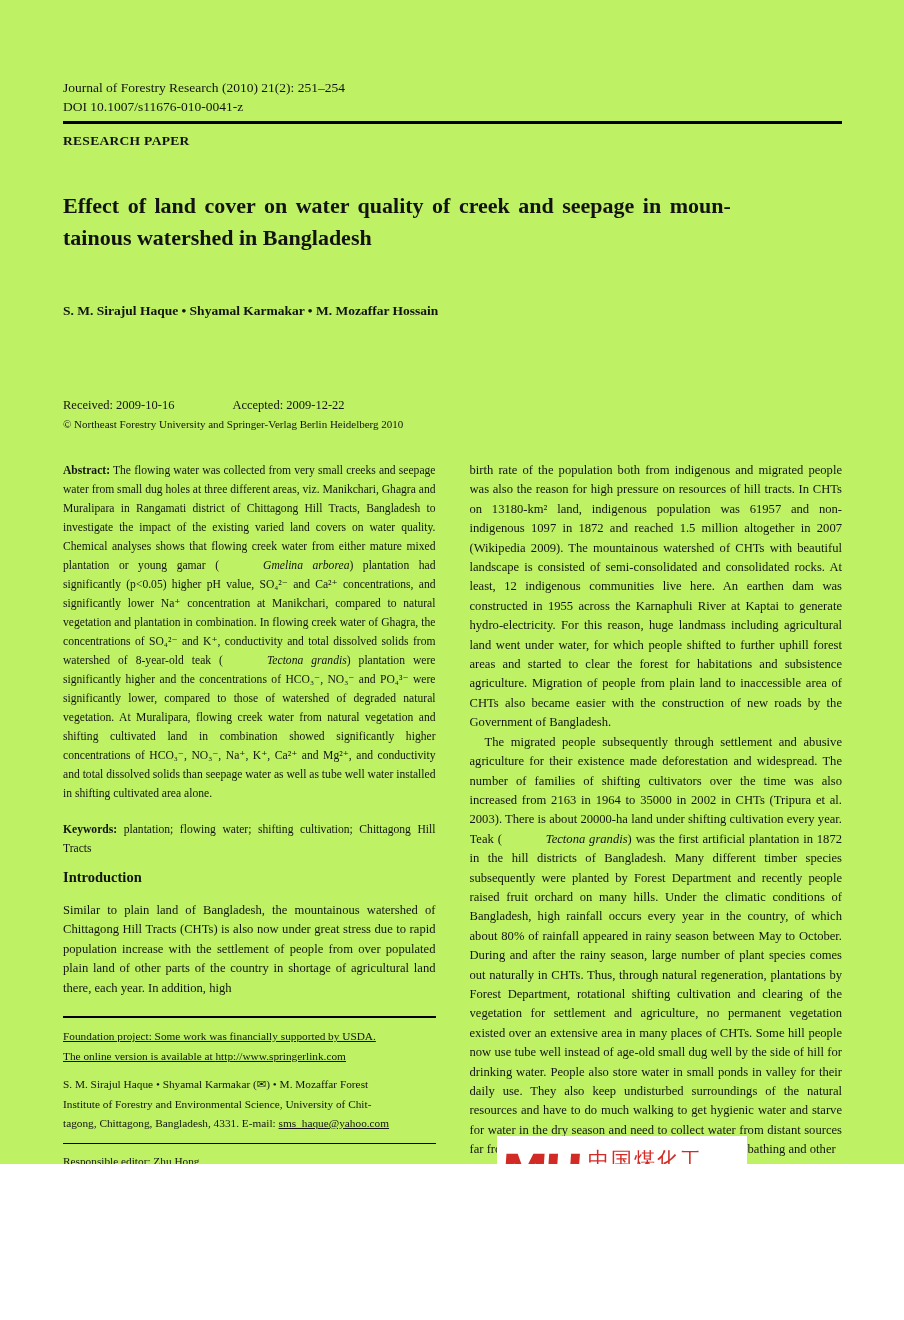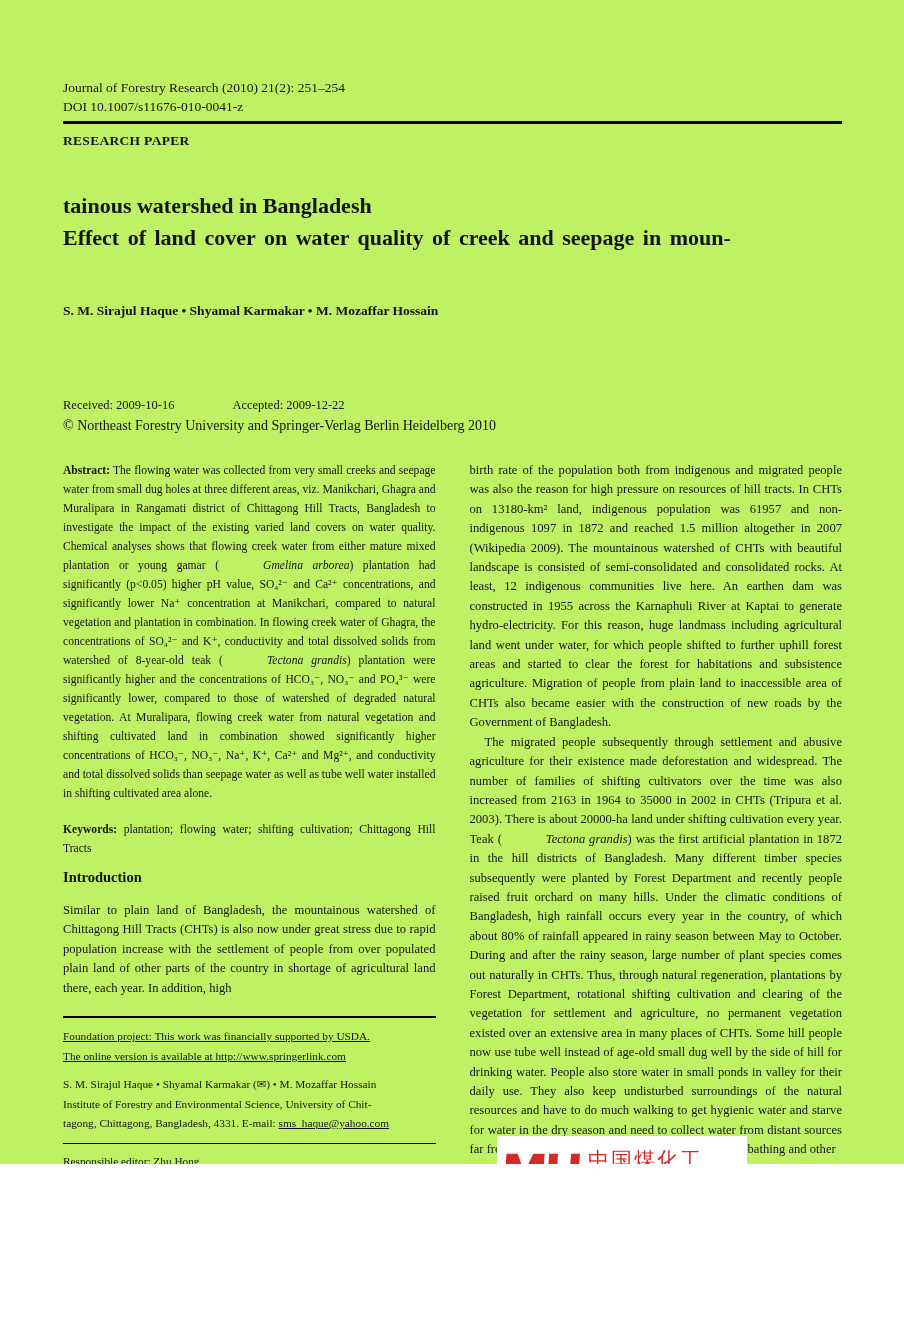--- a/index.html
+++ b/index.html
@@ -18,21 +18,21 @@
   .category { font-size:13.5px; font-weight:bold; margin-top:9px; letter-spacing:.3px; }
 
   
   .title { position:absolute; left:63px; top:190px; width:779px;
            font-size:22px; font-weight:bold; line-height:32px; }
   .title-line { display:block; }
   .title-line.l1 { word-spacing:3px; }
   .byline { position:absolute; left:63px; top:303px; font-size:13.5px; font-weight:bold; }
   .meta { position:absolute; left:63px; top:398px; font-size:12.5px; }
   .meta .received { display:inline-block; width:167px; }
-  .meta .copyright { margin-top:5px; font-size:14px; }
+  .meta .copyright { margin-top:5px; font-size:11px; }
 
   
   .columns { position:absolute; left:63px; top:461px; width:779px;
              display:flex; gap:34px; align-items:flex-start; }
   .col { width:373px; }
   .abstract { font-size:11.6px; line-height:19px; text-align:justify; }
   .lbl { font-weight:bold; }
   .keywords { font-size:11.6px; line-height:19px; text-align:justify; margin-top:17px; }
   .section-heading { font-size:14.5px; font-weight:bold; margin-top:11px; }
   .body-text { font-size:12.6px; line-height:19.4px; text-align:justify; }
@@ -75,22 +75,22 @@
 <div class="page">
 
   <div class="masthead">
     <div class="journal-line">Journal of Forestry Research (2010) 21(2): 251–254</div>
     <div class="doi-line">DOI 10.1007/s11676-010-0041-z</div>
     <div class="rule-thick"></div>
     <div class="category">RESEARCH PAPER</div>
   </div>
 
   <h1 class="title">
+    <span class="title-line l1">Effect of land cover on water quality of creek and seepage in moun-</span>
     <span class="title-line">tainous watershed in Bangladesh</span>
-    <span class="title-line l1">Effect of land cover on water quality of creek and seepage in moun-</span>
   </h1>
 
   <div class="byline">S. M. Sirajul Haque • Shyamal Karmakar • M. Mozaffar Hossain</div>
 
   <div class="meta">
     <div>
       <span class="received">Received: 2009-10-16</span>
       <span class="accepted">Accepted:  2009-12-22</span>
     </div>
     <div class="copyright">© Northeast Forestry University and Springer-Verlag Berlin Heidelberg 2010</div>
@@ -107,26 +107,26 @@
       <p class="keywords">
         <b class="lbl">Keywords:</b>
         <span>plantation; flowing water; shifting cultivation; Chittagong Hill Tracts</span>
       </p>
 
       <h2 class="section-heading">Introduction</h2>
 
       <p class="body-text">Similar to plain land of Bangladesh, the mountainous watershed of Chittagong Hill Tracts (CHTs) is also now under great stress due to rapid population increase with the settlement of people from over populated plain land of other parts of the country in shortage of agricultural land there, each year. In addition, high</p>
 
       <div class="footnotes">
-        <p class="fn underlined">Foundation project: This work was financially supported by USDA.</p>
+        <p class="fn underlined">Foundation project: Some work was financially supported by USDA.</p>
         <p class="fn underlined">
           <span>The online version is available at </span><a class="fn-url">http://www.springerlink.com</a>
         </p>
         <div class="fn-group">
-          <p class="fn">S. M. Sirajul Haque • Shyamal Karmakar (✉) • M. Mozaffar Hossain</p>
+          <p class="fn">S. M. Sirajul Haque • Shyamal Karmakar (✉) • M. Mozaffar Forest</p>
           <p class="fn">Institute of Forestry and Environmental Science, University of Chit-</p>
           <p class="fn">
             <span>tagong, Chittagong, Bangladesh, 4331. E-mail: </span><a class="fn-email">sms_haque@yahoo.com</a>
           </p>
         </div>
         <p class="fn fn-editor">Responsible editor: Zhu Hong</p>
       </div>
     </div>
 
     <div class="col col-right">

